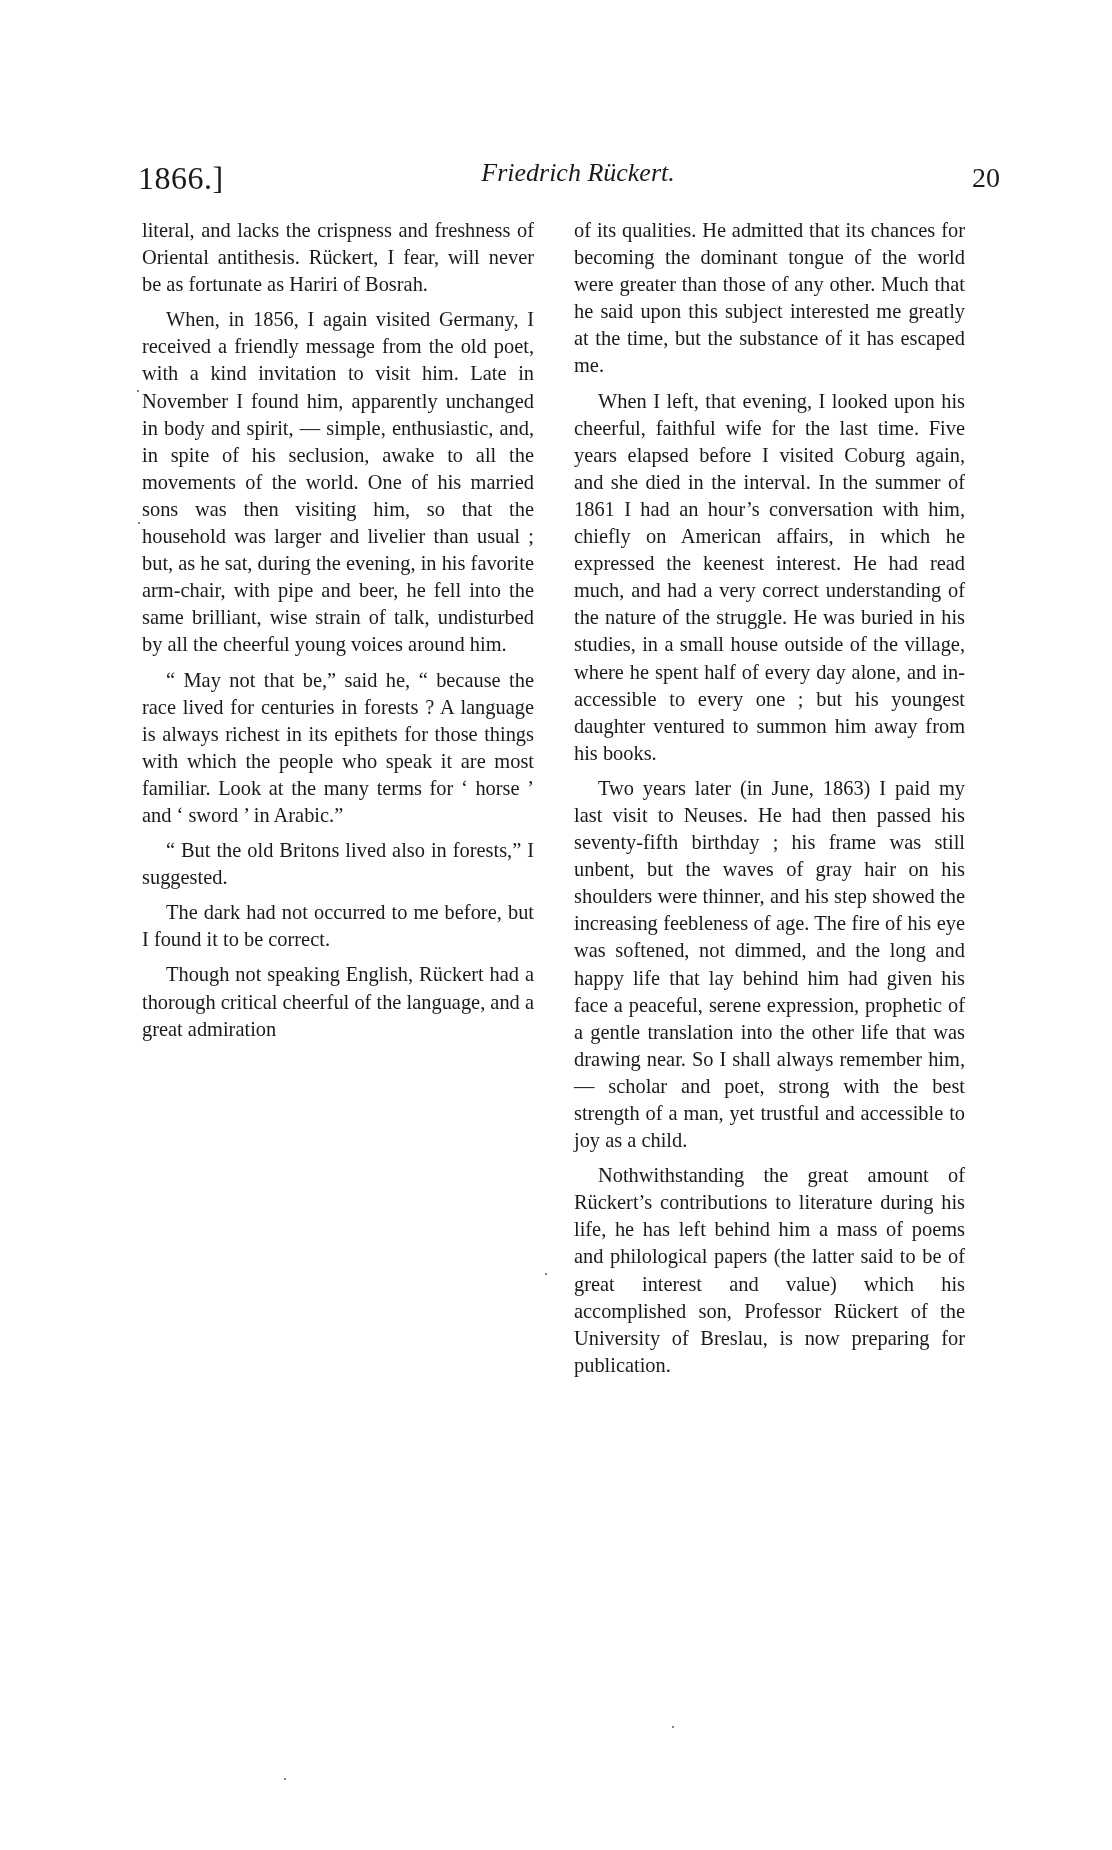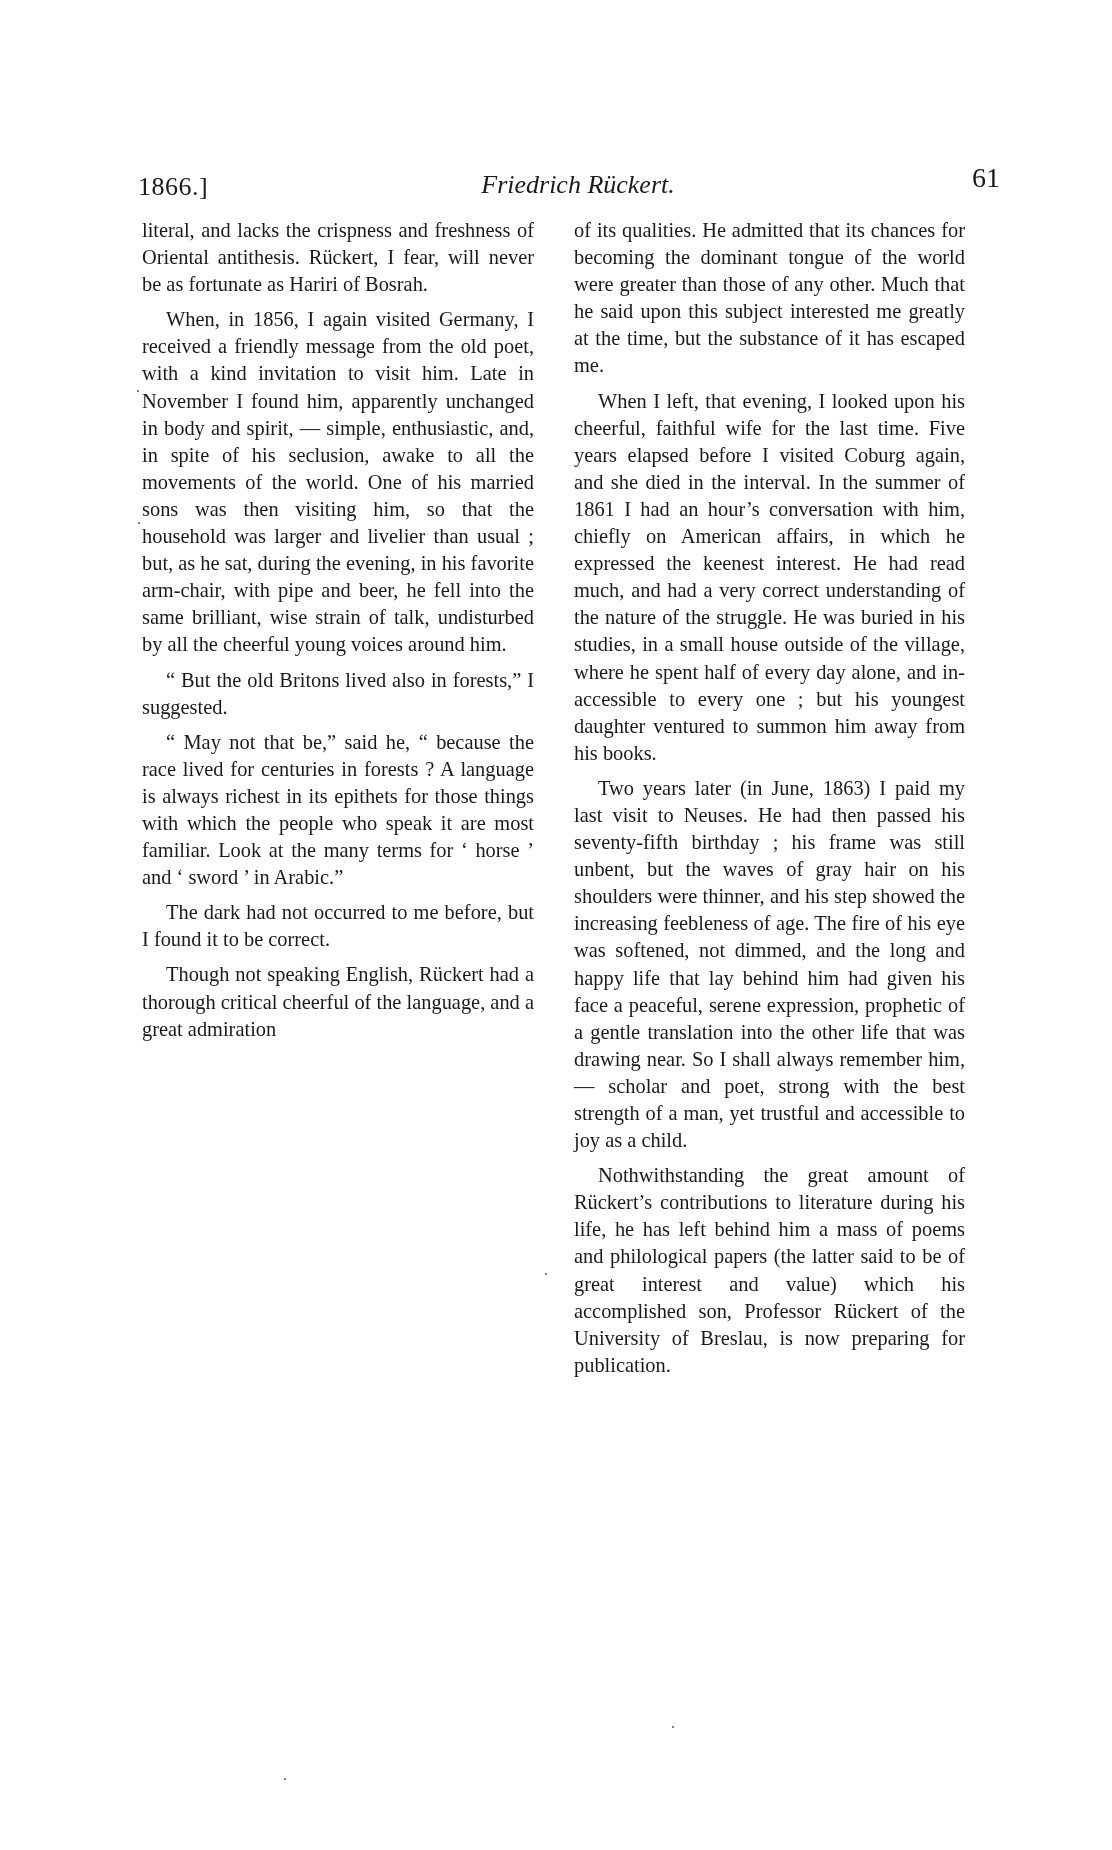--- a/index.html
+++ b/index.html
@@ -19,29 +19,28 @@
       position: absolute;
       top: 152px;
       left: 138px;
       width: 862px;
       height: 40px;
     }
     .rh-left {
       position: absolute;
       left: 0;
       top: 8px;
-      font-size: 26px;
+      font-size: 32px;
       letter-spacing: 0.5px;
-      margin-top: 12px;
     }
     .rh-center {
       position: absolute;
       left: 0;
       right: 0;
-      top: 18px;
+      top: 6px;
       text-align: center;
       font-style: italic;
       font-size: 26px;
       padding-left: 18px;
     }
     .rh-right {
       position: absolute;
       right: 0;
       top: 10px;
       font-size: 28px;
@@ -71,28 +70,28 @@
       background: #555;
       border-radius: 50%;
     }
   </style>
 </head>
 <body>
 
 <div class="running-head">
   <span class="rh-left">1866.]</span>
   <span class="rh-center">Friedrich Rückert.</span>
-  <span class="rh-right">61</span>
+  <span class="rh-right">20</span>
 </div>
 
 <div class="column col-left">
   <p class="cont">literal, and lacks the crispness and fresh­ness of Oriental antithesis.  Rückert, I fear, will never be as fortunate as Ha­riri of Bosrah.</p>
   <p>When, in 1856, I again visited Ger­many, I received a friendly message from the old poet, with a kind invitation to visit him.  Late in November I found him, apparently unchanged in body and spirit, — simple, enthusiastic, and, in spite of his seclusion, awake to all the movements of the world.  One of his mar­ried sons was then visiting him, so that the household was larger and livelier than usual ; but, as he sat, during the evening, in his favorite arm-chair, with pipe and beer, he fell into the same bril­liant, wise strain of talk, undisturbed by all the cheerful young voices around him.</p>
+  <p>“ May not that be,” said he, “ be­cause the race lived for centuries in forests ?  A language is always richest in its epithets for those things with which the people who speak it are most familiar.  Look at the many terms for ‘ horse ’ and ‘ sword ’ in Arabic.”</p>
   <p>“ But the old Britons lived also in forests,” I suggested.</p>
-  <p>“ May not that be,” said he, “ be­cause the race lived for centuries in forests ?  A language is always richest in its epithets for those things with which the people who speak it are most familiar.  Look at the many terms for ‘ horse ’ and ‘ sword ’ in Arabic.”</p>
   <p>The dark had not occurred to me be­fore, but I found it to be correct.</p>
   <p>Though not speaking English, Rück­ert had a thorough critical cheerful of the language, and a great admiration</p>
 </div>
 
 <div class="column col-right">
   <p class="cont">of its qualities.  He admitted that its chances for becoming the dominant tongue of the world were greater than those of any other.  Much that he said upon this subject interested me greatly at the time, but the substance of it has escaped me.</p>
   <p>When I left, that evening, I looked upon his cheerful, faithful wife for the last time.  Five years elapsed before I visited Coburg again, and she died in the interval.  In the summer of 1861 I had an hour’s conversation with him, chiefly on American affairs, in which he expressed the keenest interest.  He had read much, and had a very correct understanding of the nature of the strug­gle.  He was buried in his studies, in a small house outside of the village, where he spent half of every day alone, and in­accessible to every one ; but his young­est daughter ventured to summon him away from his books.</p>
   <p>Two years later (in June, 1863) I paid my last visit to Neuses.  He had then passed his seventy-fifth birthday ; his frame was still unbent, but the waves of gray hair on his shoulders were thin­ner, and his step showed the increasing feebleness of age.  The fire of his eye was softened, not dimmed, and the long and happy life that lay behind him had given his face a peaceful, serene expres­sion, prophetic of a gentle translation into the other life that was drawing near.  So I shall always remember him, — scholar and poet, strong with the best strength of a man, yet trustful and ac­cessible to joy as a child.</p>
   <p>Nothwithstanding the great amount of Rückert’s contributions to literature during his life, he has left behind him a mass of poems and philological papers (the latter said to be of great interest and value) which his accomplished son, Professor Rückert of the University of Breslau, is now preparing for publica­tion.</p>
 </div>

